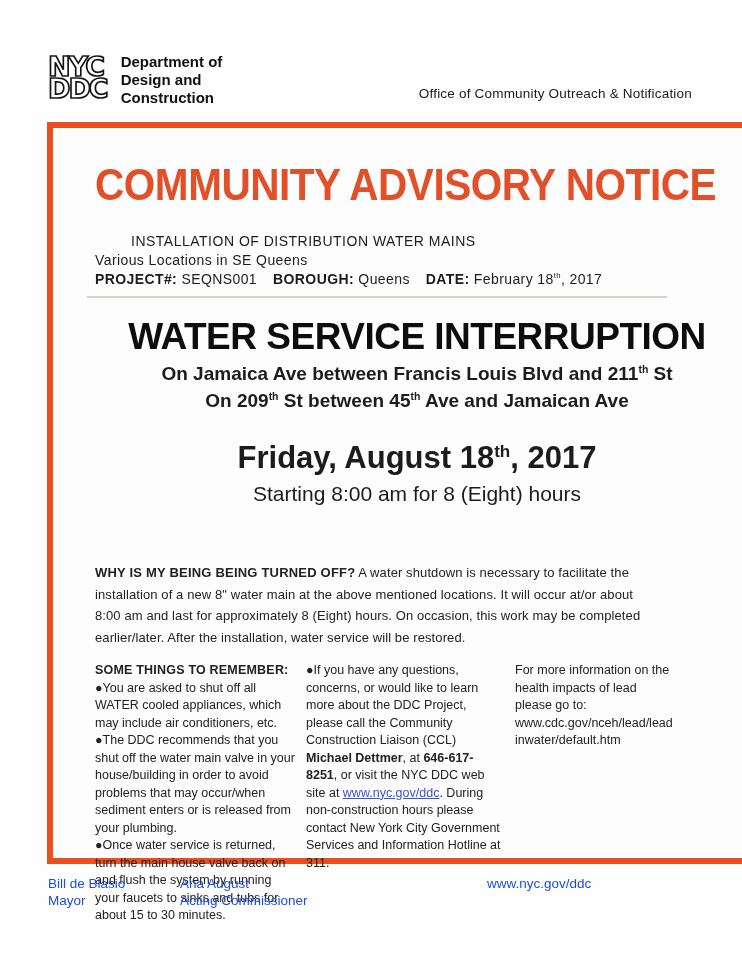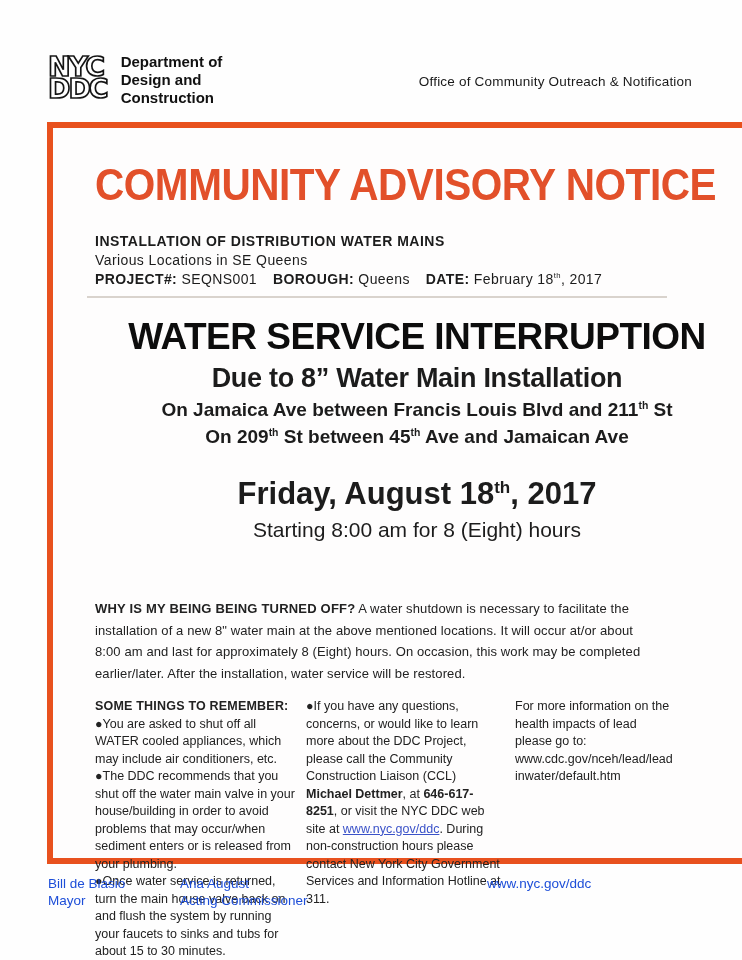--- a/index.html
+++ b/index.html
@@ -18,40 +18,40 @@
   .logo {
     font-family:"DejaVu Sans", sans-serif;
     font-weight:800; font-size:27px; line-height:0.82; letter-spacing:-2px;
     color:#ffffff; -webkit-text-stroke:1.7px #141414;
     padding-top:3px;
   }
   .agency {
     margin-left:14px; font-size:15px; line-height:18px; font-weight:bold; color:#111;
   }
   .office {
-    position:absolute; right:0; top:21px; font-size:13.5px; color:#1a1a1a; letter-spacing:0.2px;
+    position:absolute; right:0; top:33px; font-size:13.5px; color:#1a1a1a; letter-spacing:0.2px;
   }
 
   
   .box {
     position:absolute; left:47px; top:122px;
     width:732px; height:742px;
     border:6px solid #E8511E;
     background:#fefdfd;
     padding:18px 34px 0 42px;
   }
   .notice-title {
     margin-top:16px;
     color:#E2502A;
     font-weight:bold; font-size:45px; line-height:46px; letter-spacing:-0.5px;
     white-space:nowrap;
     transform:scaleX(0.90); transform-origin:left center;
   }
   .project-block { margin-top:24px; font-size:14px; line-height:19px; letter-spacing:0.4px; }
-  .project-heading { font-weight:bold; letter-spacing:0.5px; }
+  .project-heading { font-weight:normal; letter-spacing:0.5px;margin-left:36px; }
   .project-meta b { letter-spacing:0.4px; }
   .meta-gap { display:inline-block; width:16px; }
   .rule {
     border:none; border-top:2px solid #d9d3cd;
     margin:7px 0 0 -8px; width:580px;
   }
 
   
   .center { text-align:center; }
   .headline-main {
@@ -112,21 +112,20 @@
     <div class="project-block">
       <div class="project-heading">INSTALLATION OF DISTRIBUTION WATER MAINS</div>
       <div>Various Locations in SE Queens</div>
       <div class="project-meta"><b>PROJECT#:</b> <span>SEQNS001</span><span class="meta-gap"></span><b>BOROUGH:</b> <span>Queens</span><span class="meta-gap"></span><b>DATE:</b> <span><span>February 18</span><sup>th</sup><span>, 2017</span></span></div>
     </div>
 
     <hr class="rule">
 
     <div class="center">
       <div class="headline-main">WATER SERVICE INTERRUPTION</div>
-      <div class="headline-sub">Due to 8” Water Main Installation</div>
       <div class="loc-line"><span>On Jamaica Ave between Francis Louis Blvd and 211</span><sup>th</sup><span> St</span></div>
       <div class="loc-line"><span>On 209</span><sup>th</sup><span> St between 45</span><sup>th</sup><span> Ave and Jamaican Ave</span></div>
 
       <div class="date-heading"><span>Friday, August 18</span><sup>th</sup><span>, 2017</span></div>
       <div class="time-heading">Starting 8:00 am for 8 (Eight) hours</div>
     </div>
 
     <p class="why"><b>WHY IS MY BEING BEING TURNED OFF?</b><span> A water shutdown is necessary to facilitate the installation of a new 8" water main at the above mentioned locations. It will occur at/or about 8:00 am and last for approximately 8 (Eight) hours. On occasion, this work may be completed earlier/later. After the installation, water service will be restored.</span></p>
 
     <div class="columns">

